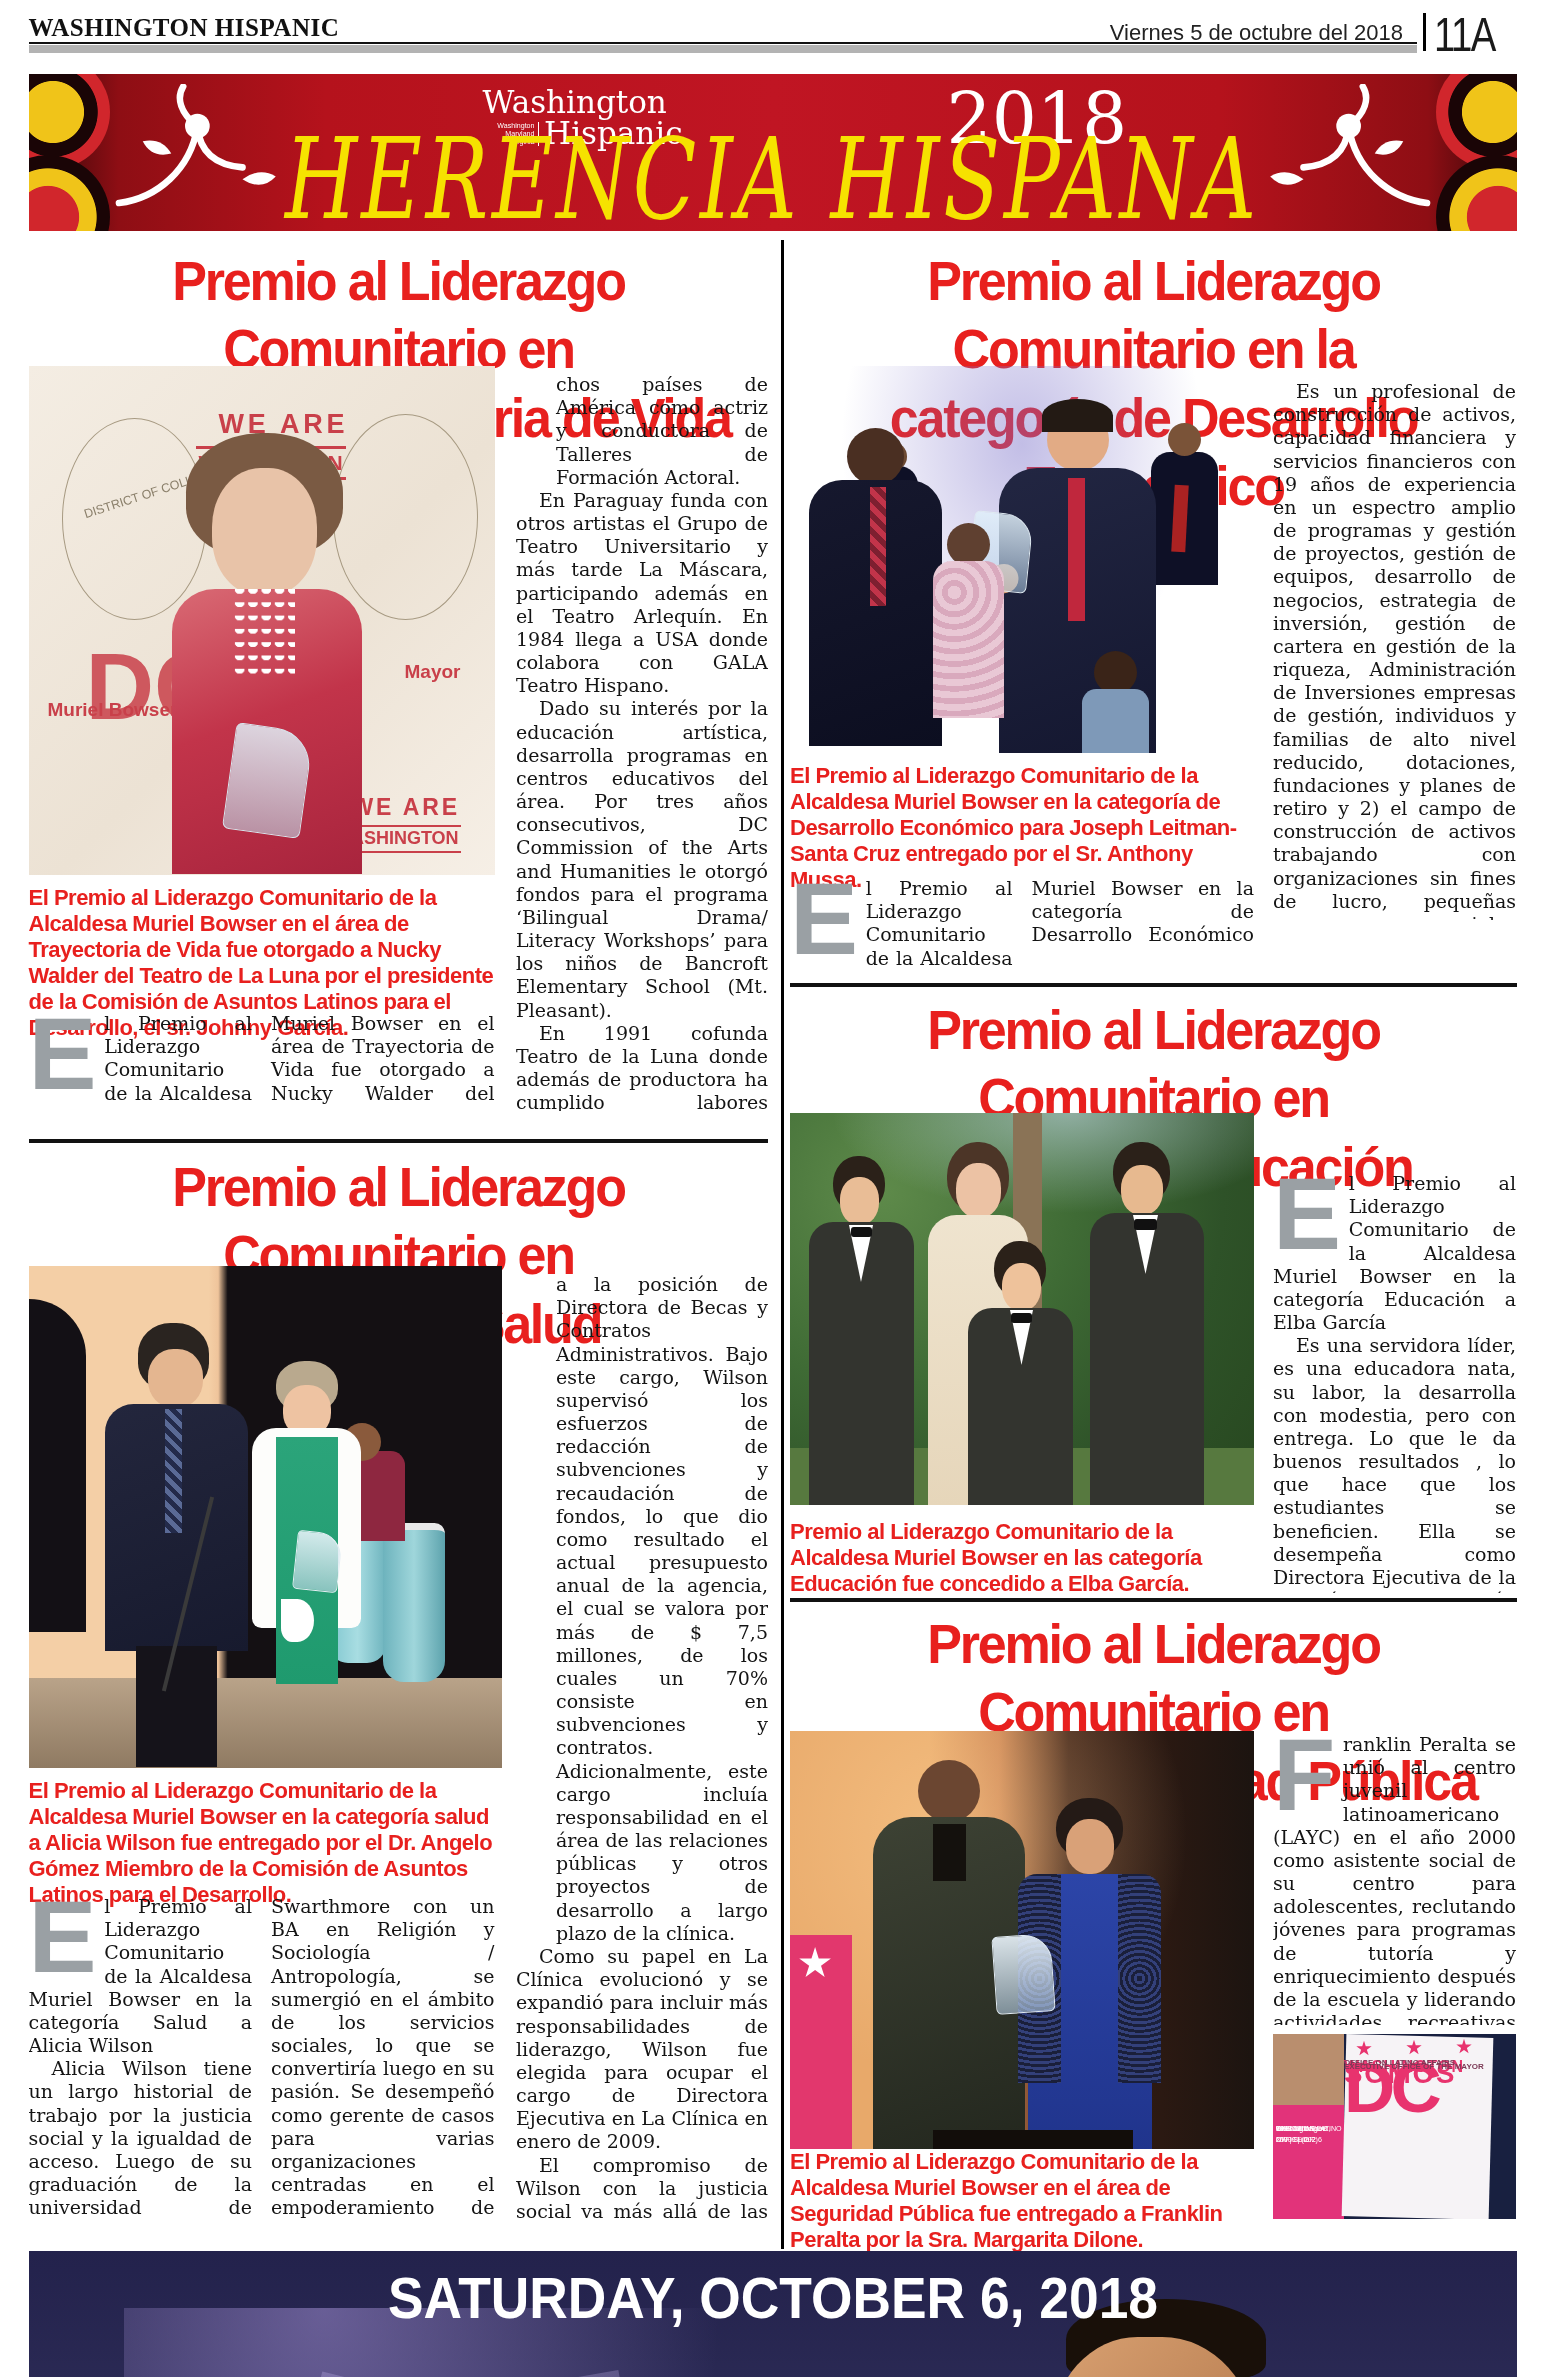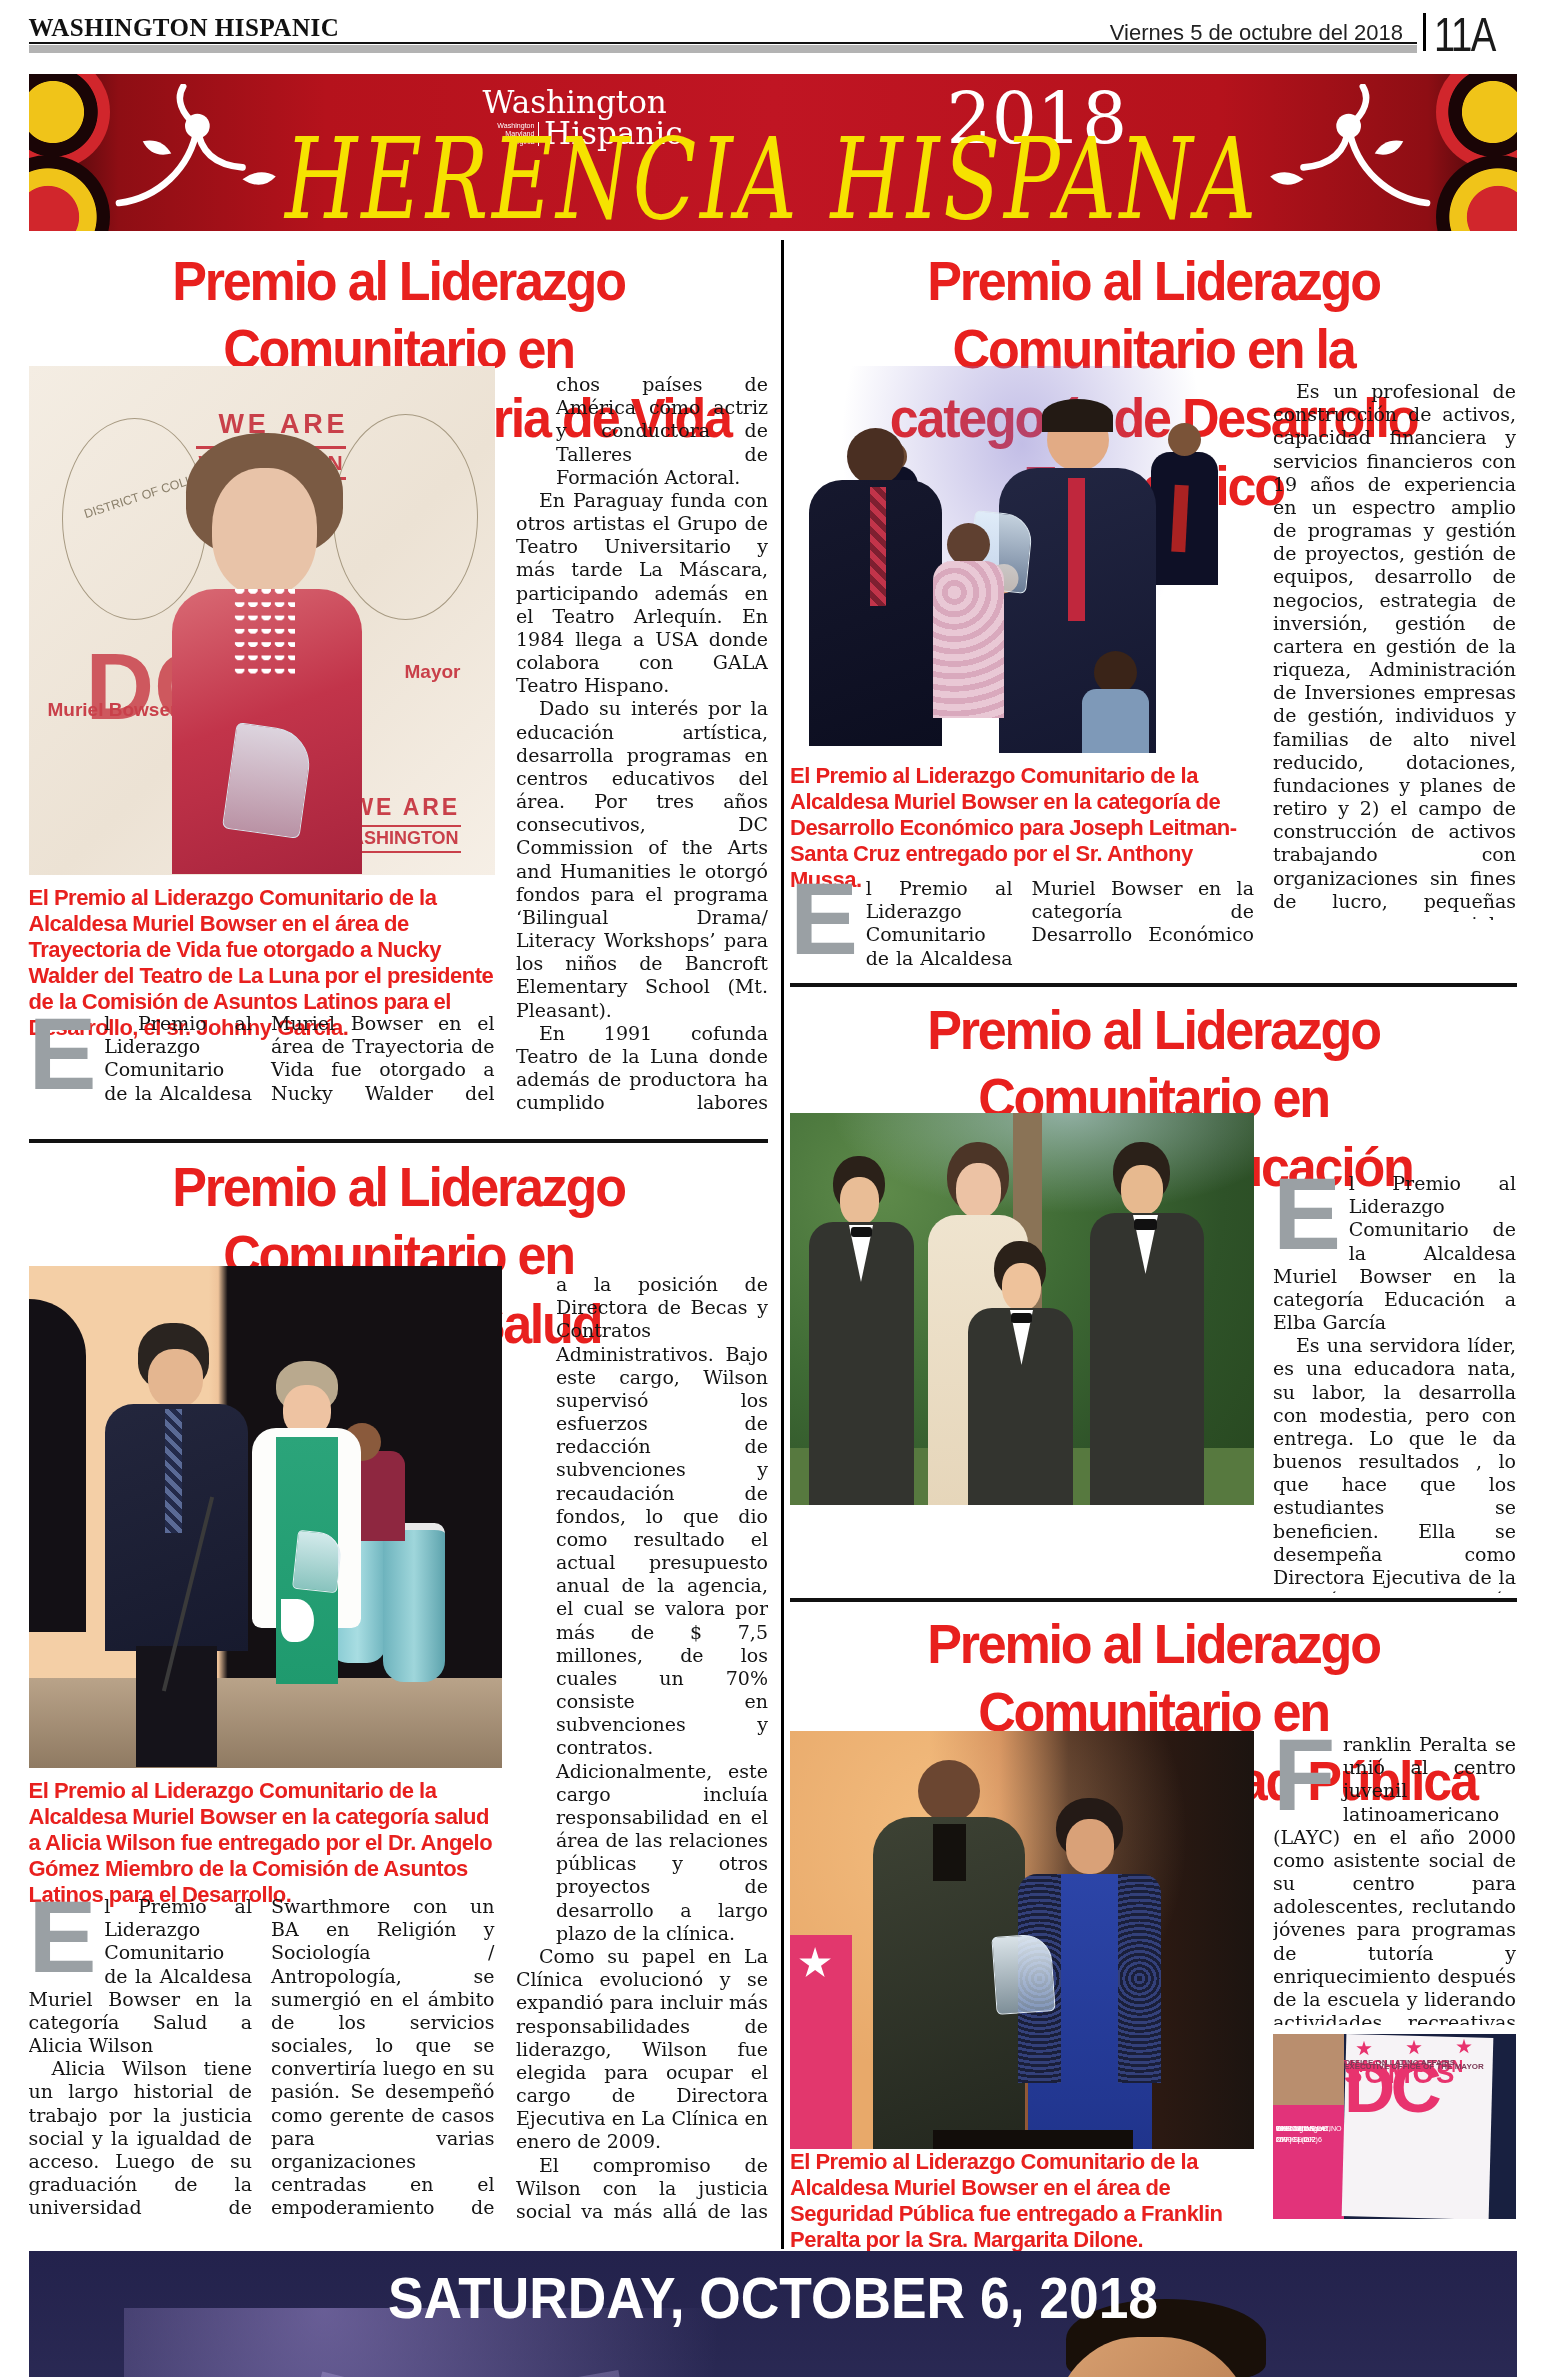--- a/index.html
+++ b/index.html
@@ -252,20 +252,21 @@
     <div style="left:300px;top:100px;width:114px;height:292px;background:#33342f;border-radius:25px 25px 0 0;"></div>
     <div style="left:343px;top:102px;width:25px;height:59px;background:#fff;clip-path:polygon(0 0,100% 0,50% 100%);"></div>
     <div style="left:344px;top:106px;width:23px;height:10.5px;background:#111;border-radius:2.9px;"></div>
   </div>
 
   <div class="abs bodytxt clip" style="left:1273px;top:1172px;width:243px;height:421px;">
     <span class="dropcap">E</span><span>l Premio al Liderazgo Comunitario de la Alcaldesa Muriel Bowser en la categoría Educación a Elba García</span>
     <p>Es una servidora líder, es una educadora nata, su labor, la desarrolla con modestia, pero con entrega. Lo que le da buenos resultados , lo que hace que los estudiantes se beneficien. Ella se desempeña como Directora Ejecutiva de la División de Adquisición de Lenguaje en la Oficina de Enseñanza y Aprendizaje de las Escuelas Públicas del Distrito de Columbia (DCPS) desde 2009. Su oficina ayuda a los servicios de coordinación en Línea del Estudiante de las Escuelas (LCD).</p>
   </div>
 
+  <div class="abs caption" style="left:790px;top:1519px;width:464px;">Premio al Liderazgo Comunitario de la Alcaldesa Muriel Bowser en las categoría Educación fue concedido a Elba García.</div>
 
   <div class="abs divrule" style="left:790px;top:1598px;width:727px;height:4.3px;"></div>
 
   <div class="abs h-red" style="left:790px;top:1610px;width:727px;">
     <div>Premio al Liderazgo Comunitario en</div>
     <div>el área de Seguridad Pública</div>
   </div>
 
   <div class="ph" style="left:790px;top:1731px;width:464px;height:418px;background:linear-gradient(90deg,#e8a96a 0 30%,#c97f4e 45%,#3a1e14 60%,#1c1410);">
     <div style="left:0;top:0;width:100%;height:100%;background:radial-gradient(ellipse at 35% 25%,rgba(255,210,150,.5),transparent 55%);"></div>

